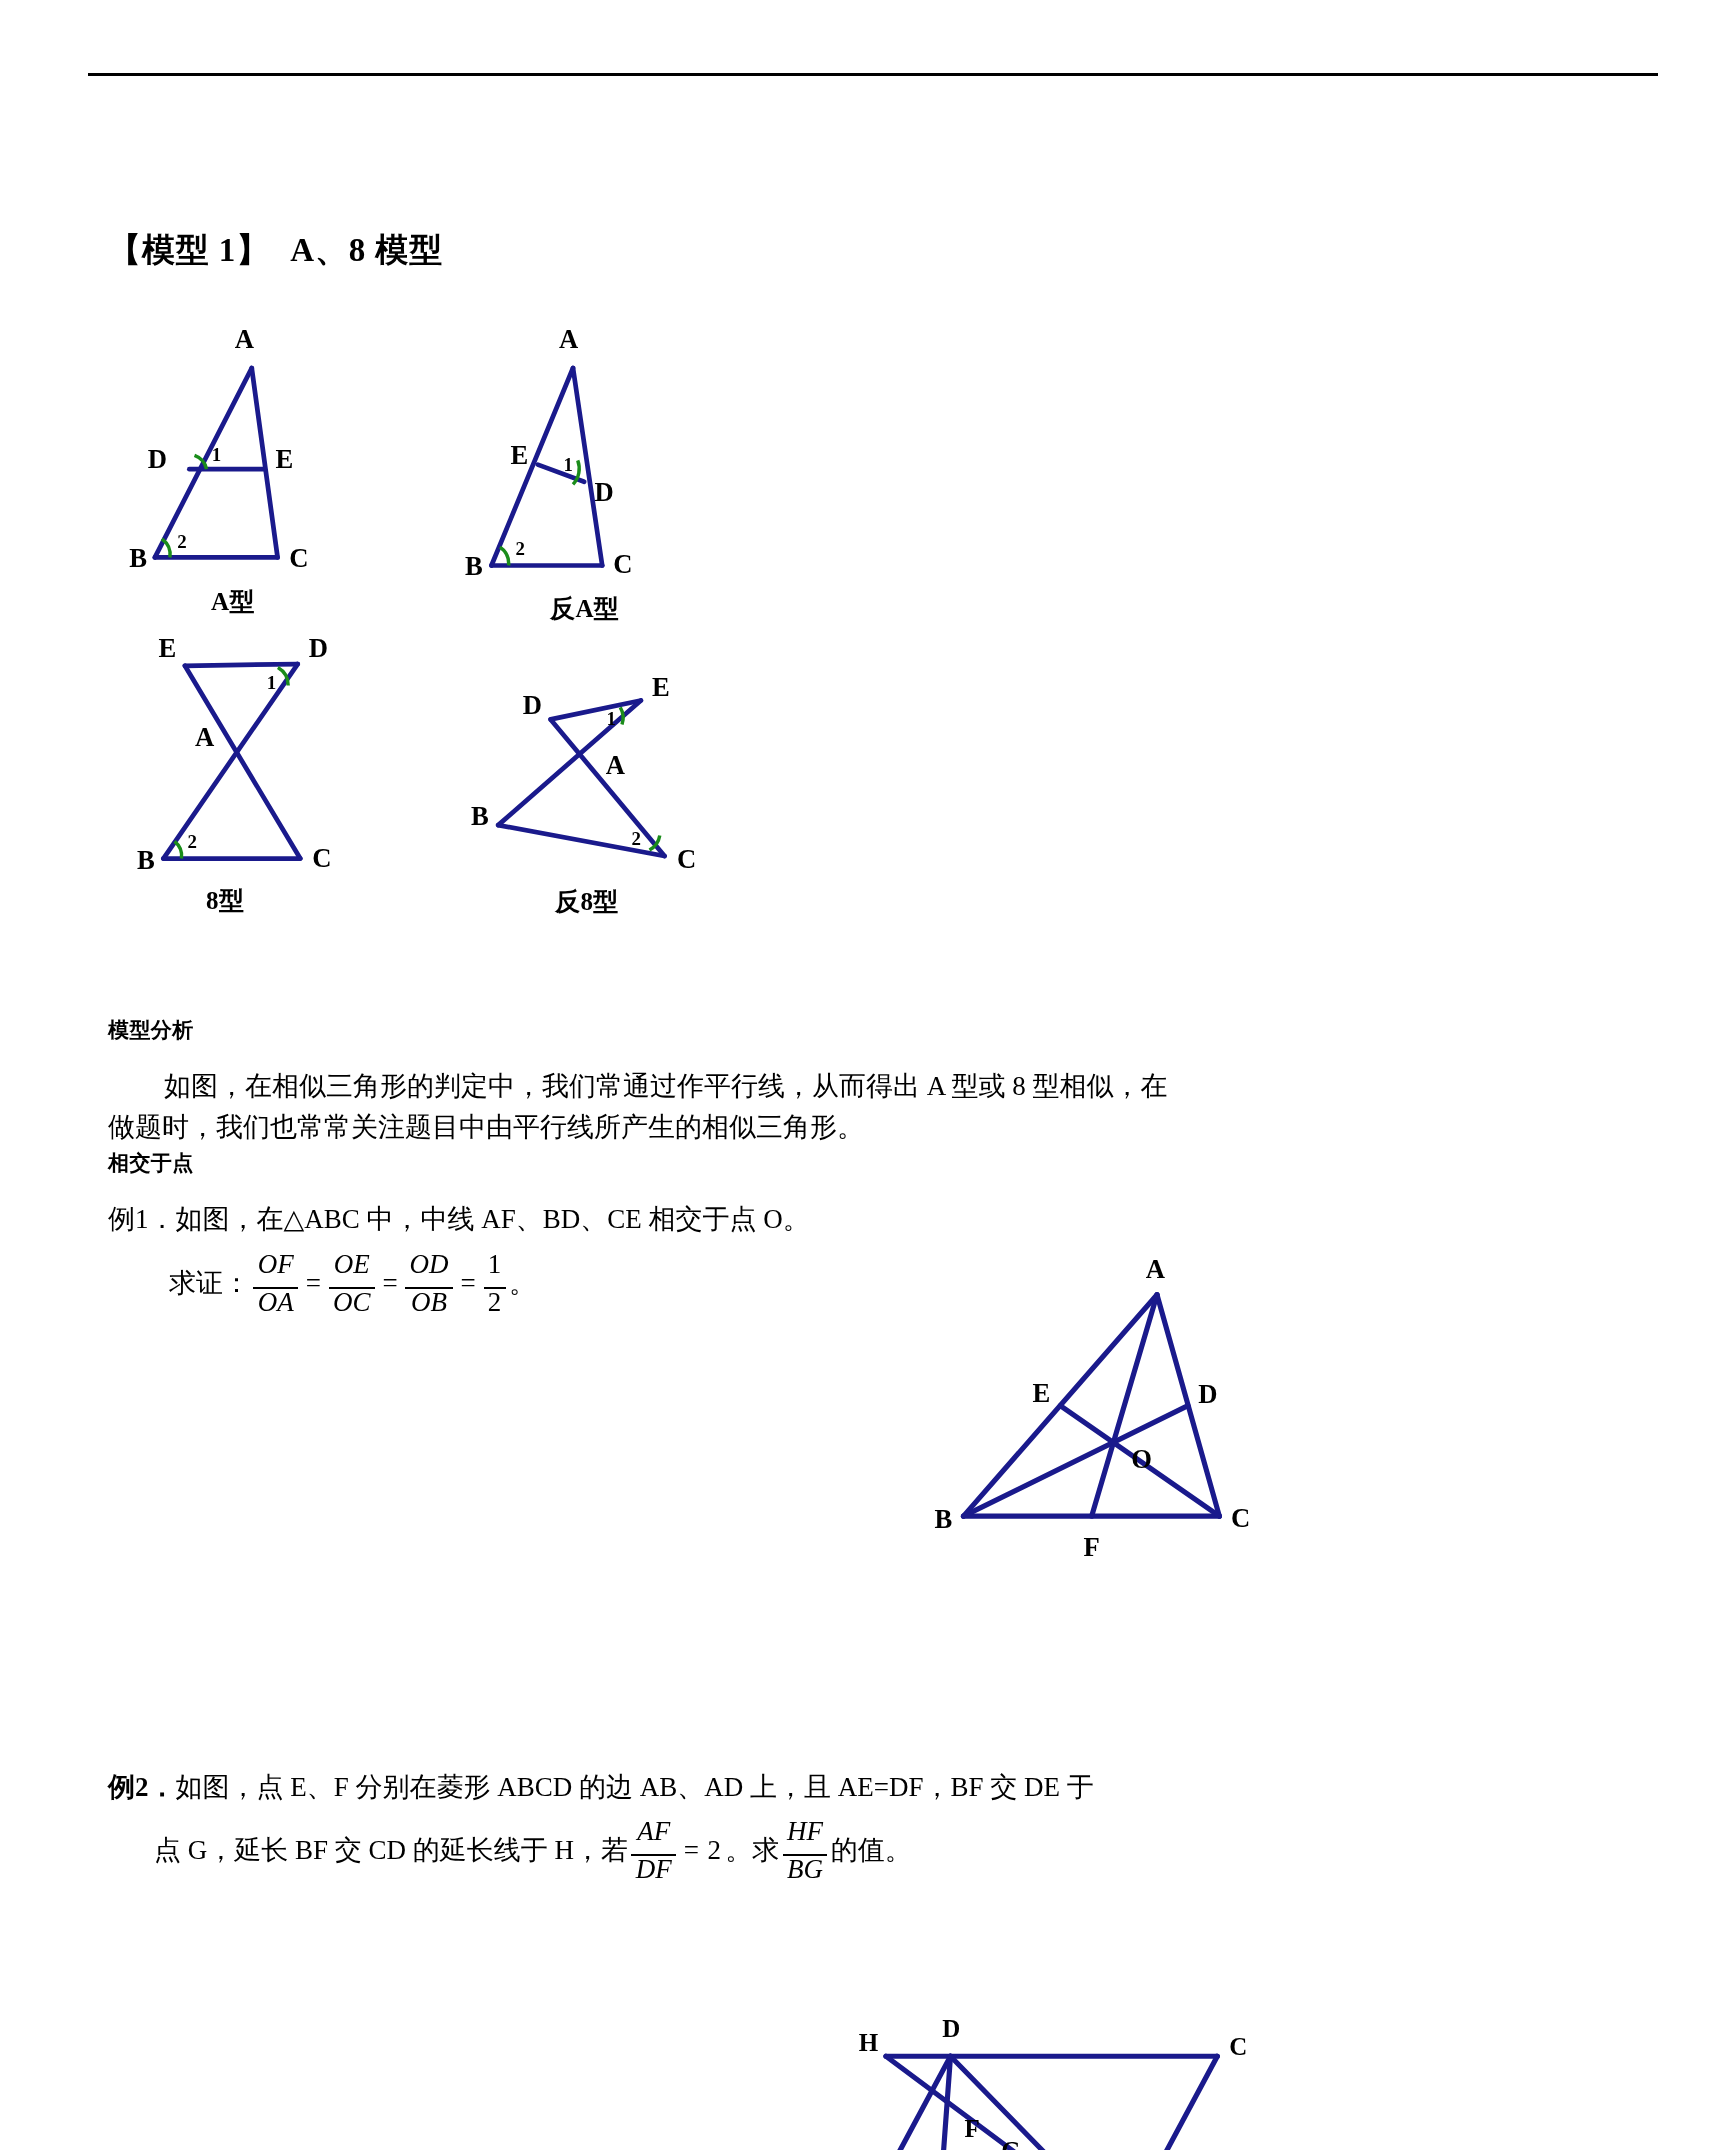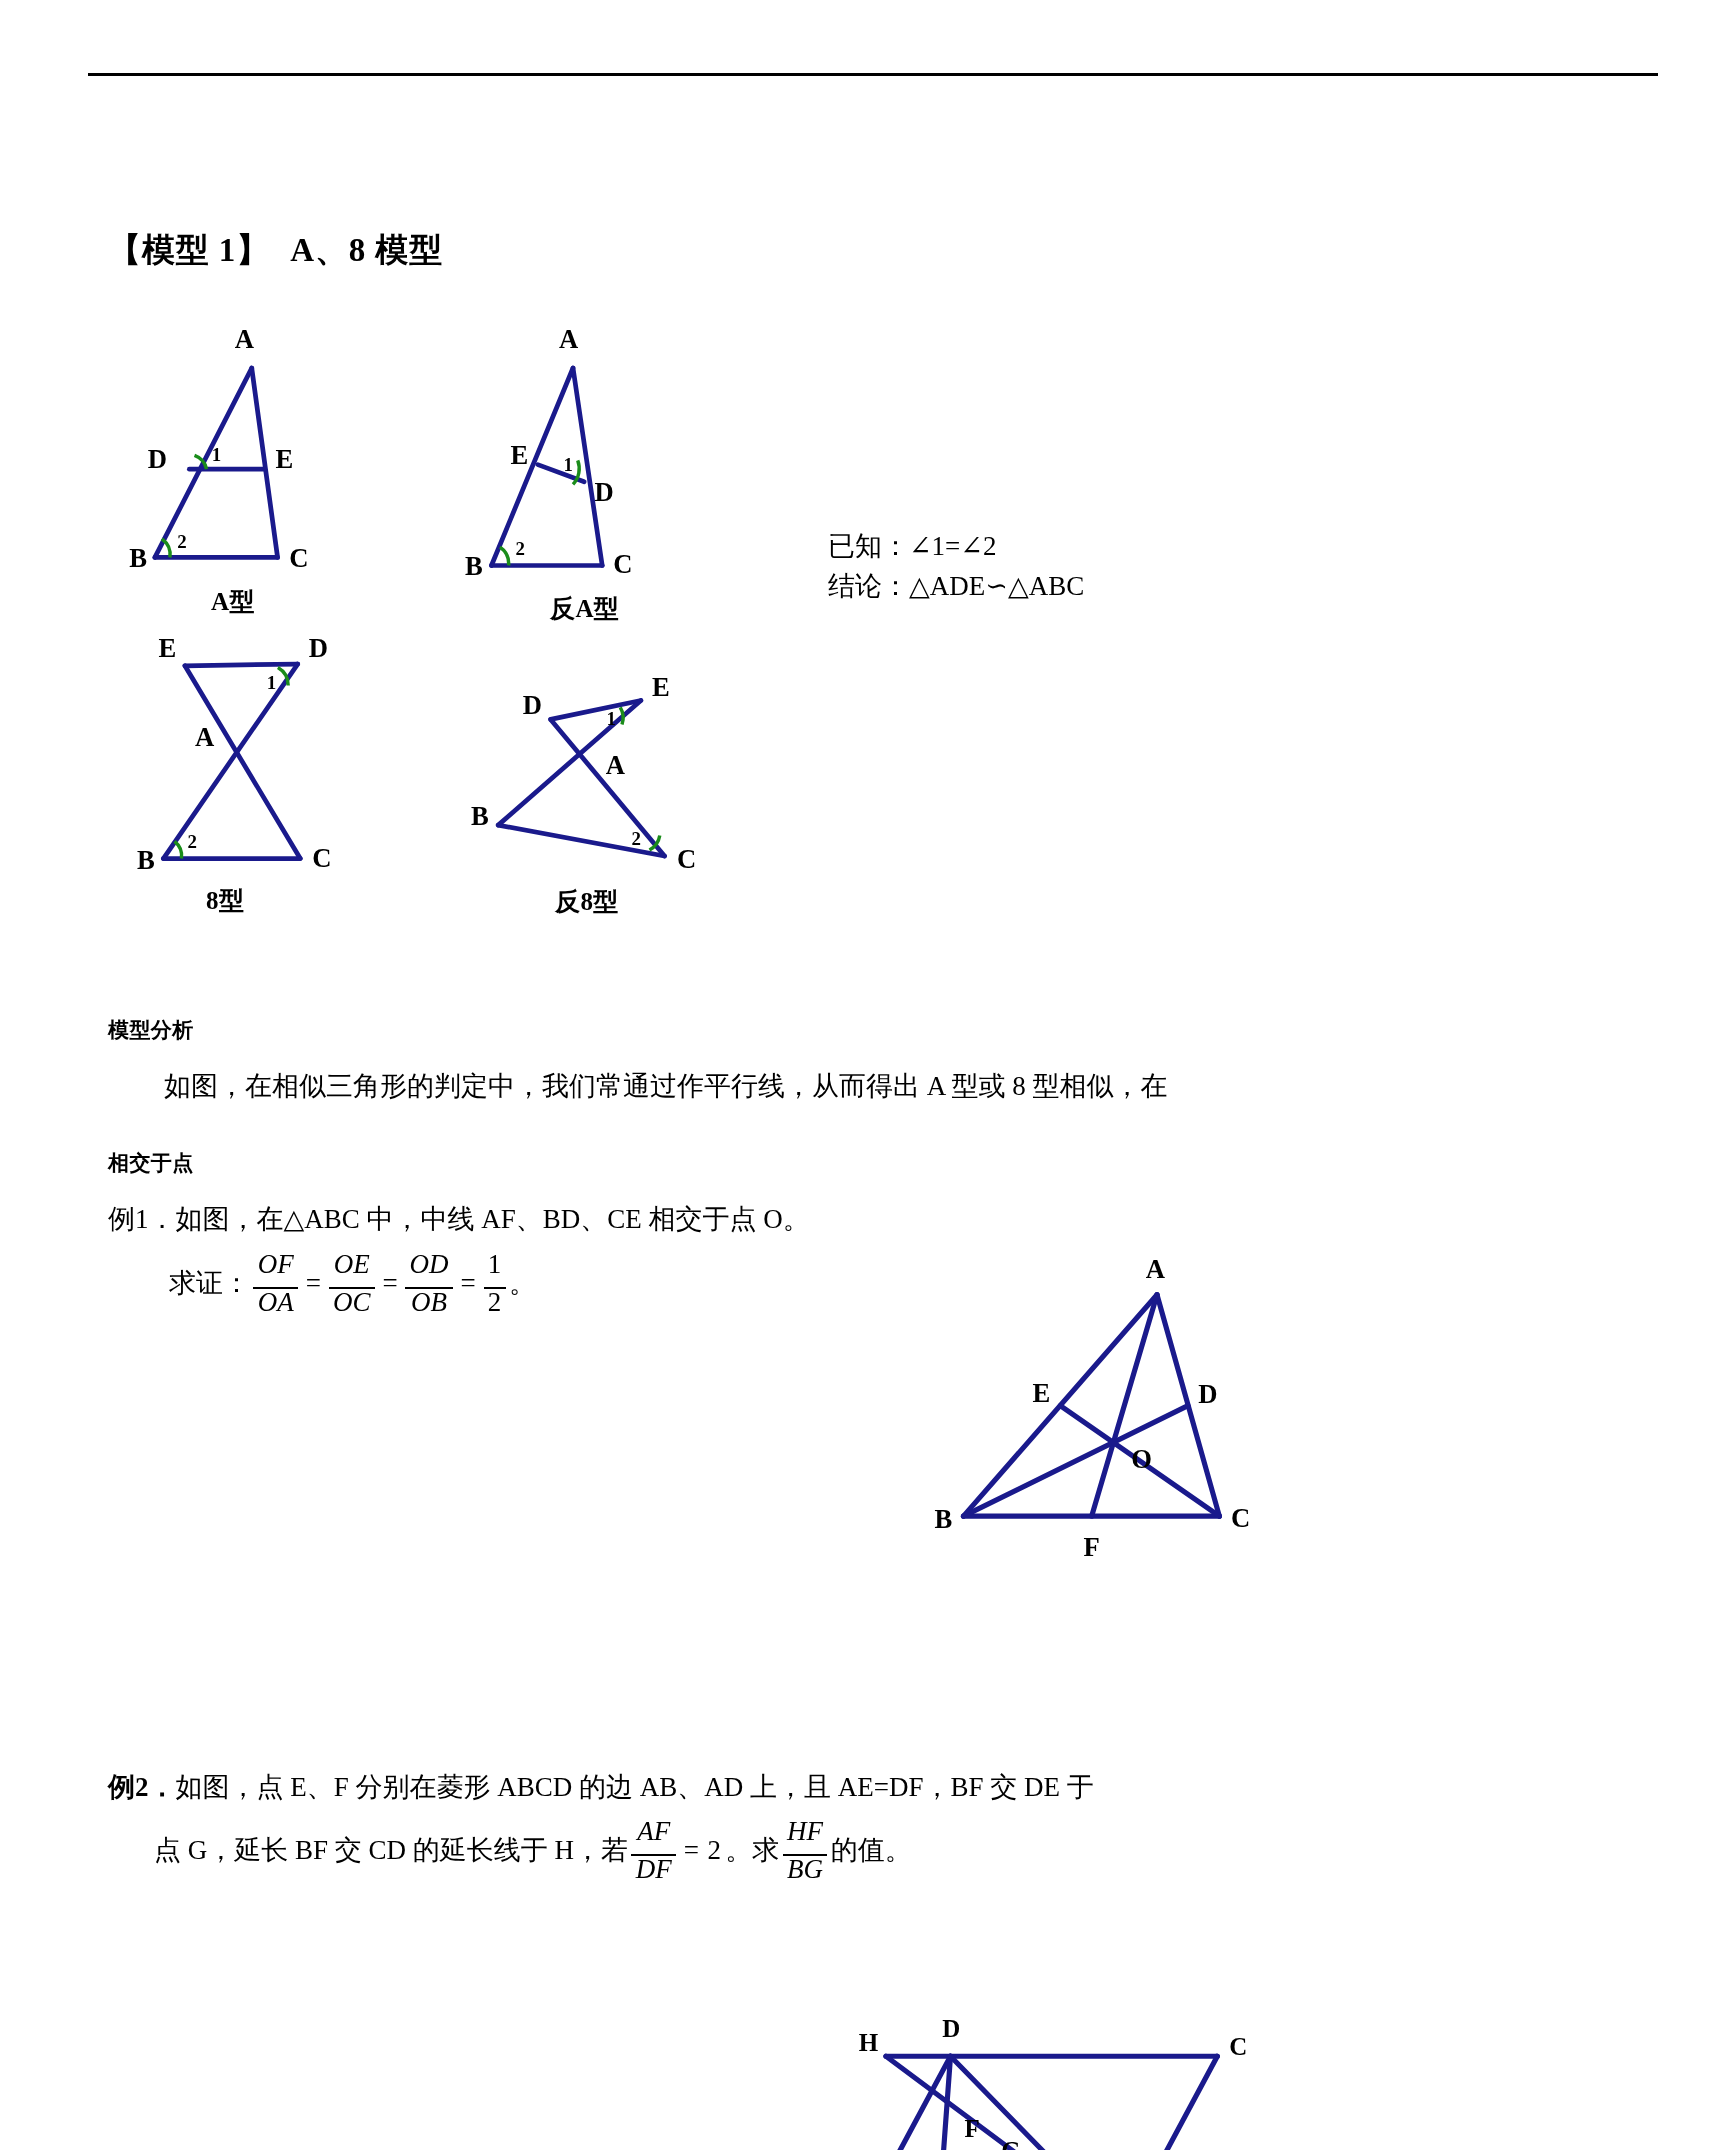--- a/index.html
+++ b/index.html
@@ -173,28 +173,20 @@
       <text class="vlabel" x="128" y="258" font-size="62" text-anchor="end">E</text>
       <text class="vlabel" x="282" y="344" font-size="62" text-anchor="start">D</text>
       <text class="vlabel" x="22" y="518" font-size="62" text-anchor="end">B</text>
       <text class="vlabel" x="326" y="512" font-size="62" text-anchor="start">C</text>
       <text class="anglenum" x="210" y="274" font-size="44">1</text>
       <text class="anglenum" x="98" y="470" font-size="44">2</text>
     </svg>
     <div class="fig-caption" style="left:77px; top:239px;">反A型</div>
   </div>
 
-  <div class="given-block">
-    <div>
-      <span>已知：</span><span>∠1=∠2</span>
-    </div>
-    <div>
-      <span>结论：</span><span>△ADE∽△ABC</span>
-    </div>
-  </div>
 
   <div class="fig" style="left:159px; top:652px;">
     <svg width="267" height="241" viewBox="0 0 620 560">
       <g fill="none" stroke="#1a1a8c" stroke-width="11" stroke-linecap="round" stroke-linejoin="round">
         <path d="M 60 32 L 322 28"></path>
         <path d="M 60 32 L 328 480"></path>
         <path d="M 322 28 L 10 480"></path>
         <path d="M 10 480 L 328 480"></path>
       </g>
       <g fill="none" stroke="#1a8c1a" stroke-width="8">
@@ -232,20 +224,21 @@
       <text class="anglenum" x="320" y="126" font-size="44">1</text>
       <text class="anglenum" x="378" y="404" font-size="44">2</text>
     </svg>
     <div class="fig-caption" style="left:86px; top:214px;">反8型</div>
   </div>
 
   <div class="section-heading" style="top:1016px;">模型分析</div>
 
   <div class="body-text" style="left:108px; top:1066px; width:1514px;">
     <div style="text-indent:56px;">如图，在相似三角形的判定中，我们常通过作平行线，从而得出 A 型或 8 型相似，在</div>
+    <div>做题时，我们也常常关注题目中由平行线所产生的相似三角形。</div>
   </div>
 
   <div class="section-heading" style="top:1149px;">相交于点</div>
 
   <div class="body-text" style="left:108px; top:1199px; width:981px;">
     <span style="font-weight:normal;">例1．</span><span>如图，在△ABC 中，中线 AF、BD、CE 相交于点 O。</span>
   </div>
 
   <div class="body-text" style="left:169px; top:1253px; width:989px;">
     <span>求证：</span><span class="frac"><span class="num">OF</span><span class="den">OA</span></span><span class="eq">=</span><span class="frac"><span class="num">OE</span><span class="den">OC</span></span><span class="eq">=</span><span class="frac"><span class="num">OD</span><span class="den">OB</span></span><span class="eq">=</span><span class="frac upright"><span class="num">1</span><span class="den">2</span></span><span>。</span>

